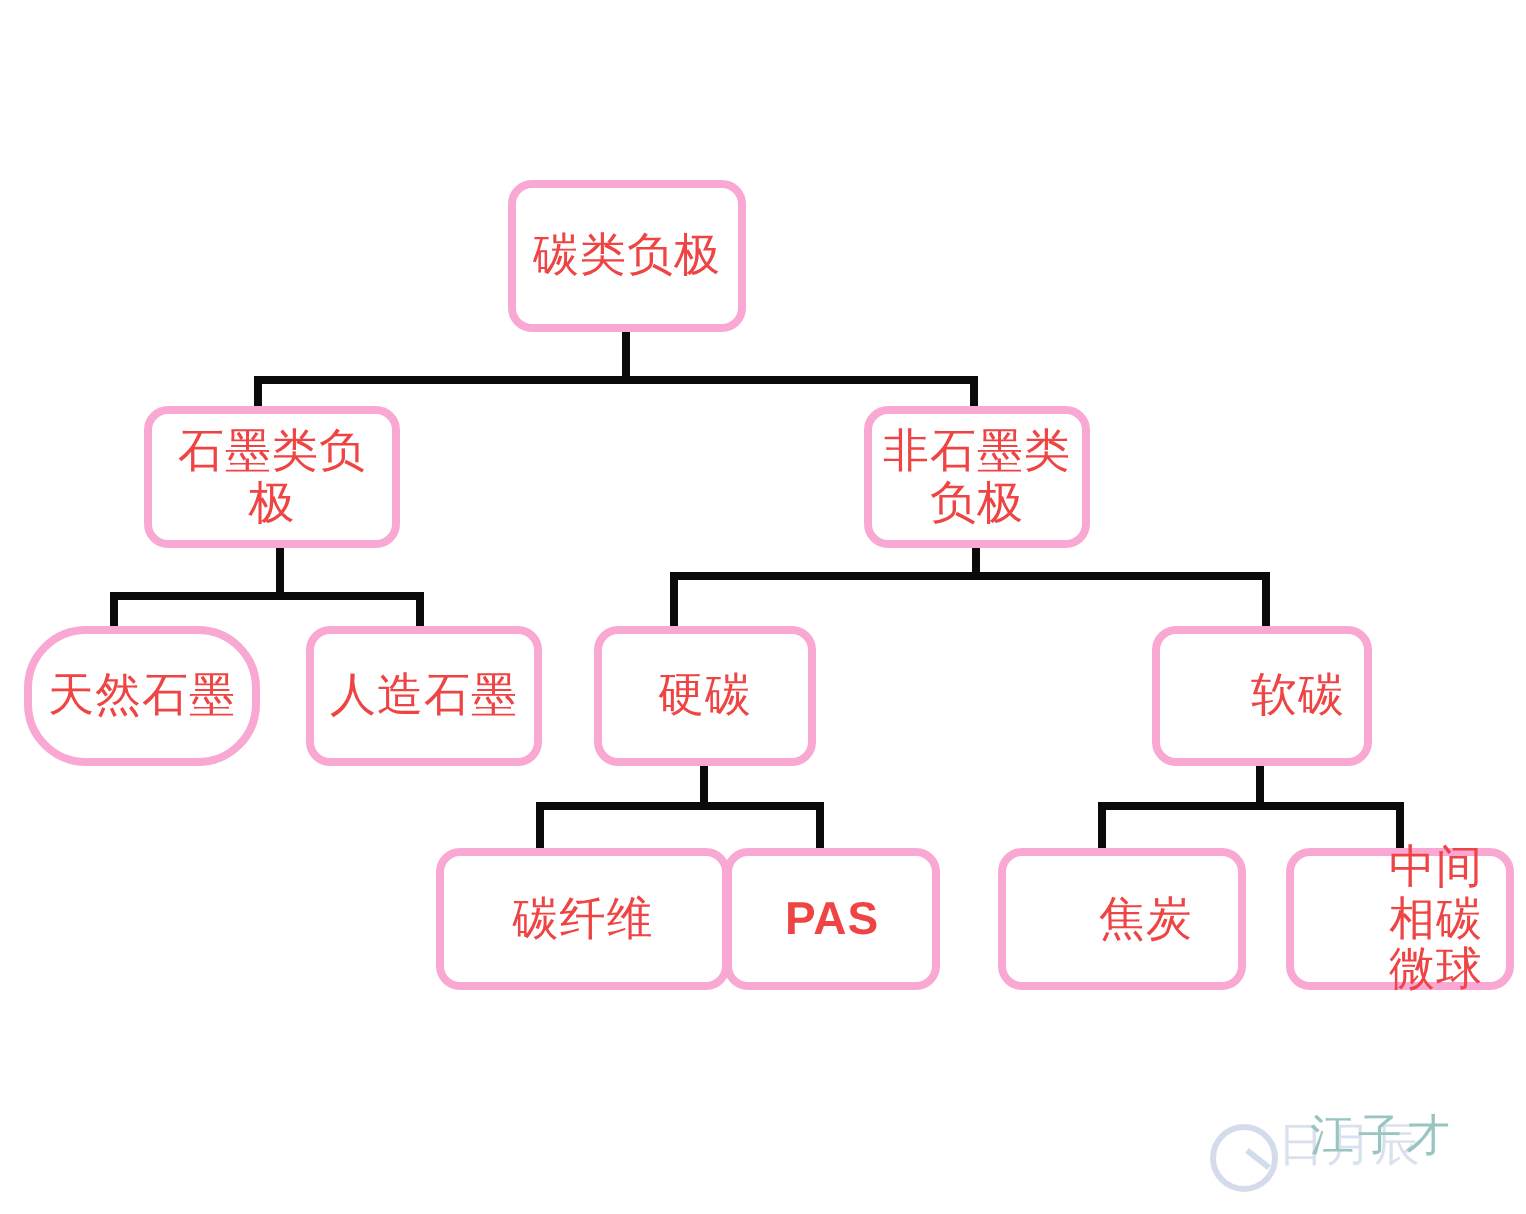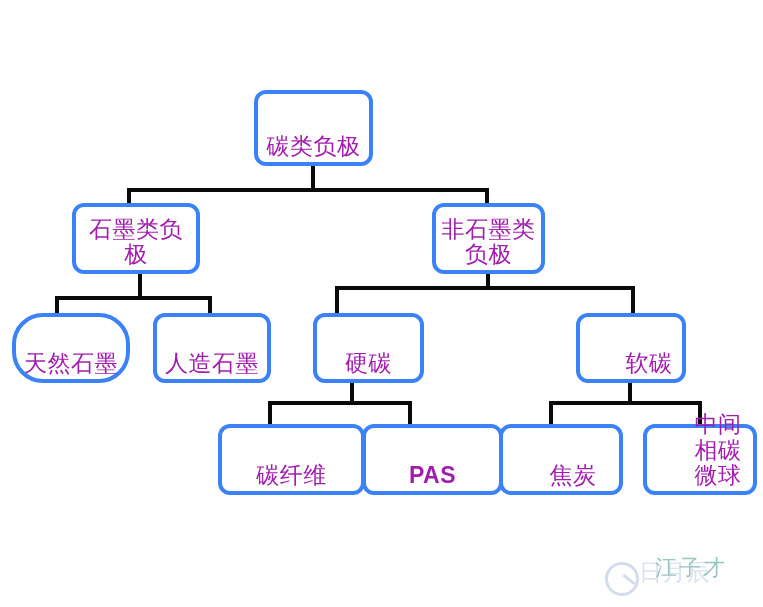--- a/index.html
+++ b/index.html
@@ -31,28 +31,28 @@
     width: 763px;
     height: 607px;
     z-index: 1;
   }
 
   .node {
     position: absolute;
     z-index: 2;
     box-sizing: border-box;
     background: #ffffff;
-    border: 4px solid #3b82f6;
+    border: 4px solid #f9a8d4;
     border-radius: 12px;
     display: flex;
-    align-items: flex-end;
+    align-items: center;
     justify-content: center;
     text-align: center;
     line-height: 1.12;
-    color: #a21caf;
+    color: #ef4444;
     font-size: 23px;
     letter-spacing: 0.5px;
     padding: 2px 4px;
   }
 
   .node-label {
     display: block;
     white-space: pre-line;
   }
 
@@ -148,33 +148,33 @@
   </div>
 
   <div class="node" style="left:12px; top:313px; width:118px; height:70px;border-radius:31px;">
     <span class="node-label">天然石墨</span>
   </div>
 
   <div class="node" style="left:153px; top:313px; width:118px; height:70px;">
     <span class="node-label">人造石墨</span>
   </div>
 
-  <div class="node" style="left:297px; top:313px; width:111px; height:70px;margin-left:16px;">
+  <div class="node" style="left:297px; top:313px; width:111px; height:70px;">
     <span class="node-label">硬碳</span>
   </div>
 
   <div class="node" style="left:576px; top:313px; width:110px; height:70px;padding-left:40px;">
     <span class="node-label">软碳</span>
   </div>
 
   <div class="node" style="left:218px; top:424px; width:147px; height:71px;">
     <span class="node-label">碳纤维</span>
   </div>
 
-  <div class="node latin" style="left:362px; top:424px; width:141px; height:71px;">
+  <div class="node latin" style="left:362px; top:424px; width:108px; height:71px;">
     <span class="node-label">PAS</span>
   </div>
 
   <div class="node" style="left:499px; top:424px; width:124px; height:71px;padding-left:28px;">
     <span class="node-label">焦炭</span>
   </div>
 
   <div class="node" style="left:643px; top:424px; width:114px; height:71px;padding-left:40px;">
     <span class="node-label">中间相碳
 微球</span>

